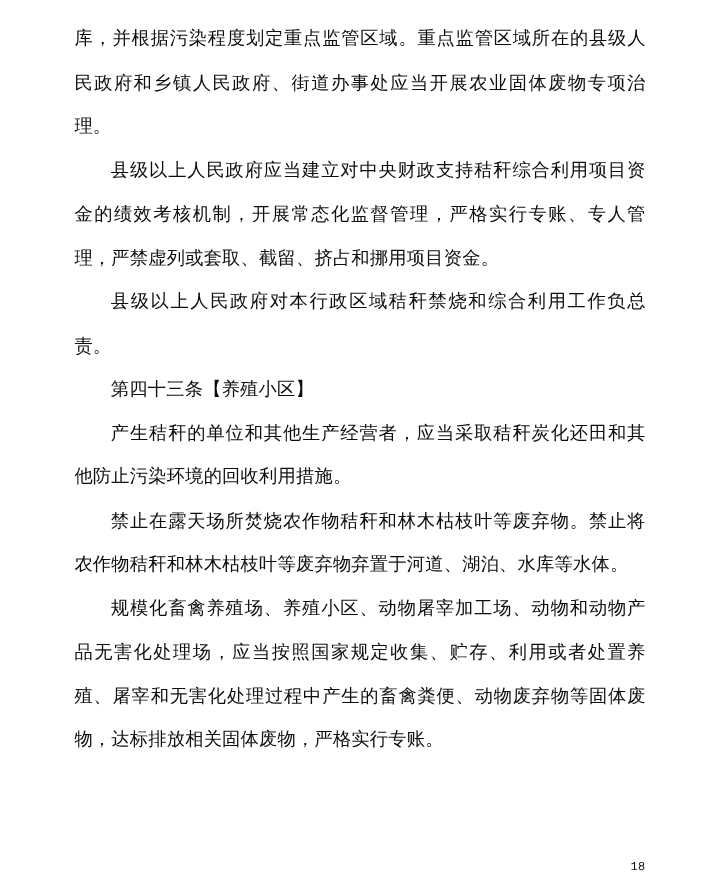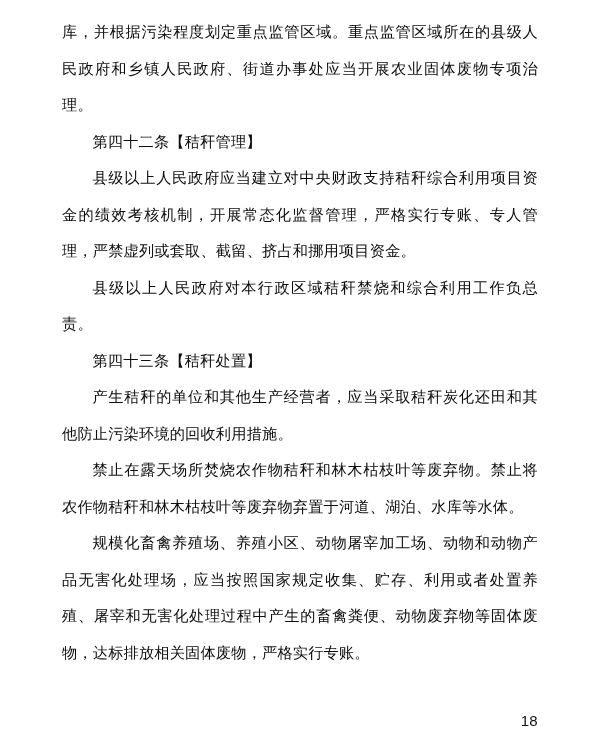--- a/index.html
+++ b/index.html
@@ -33,34 +33,33 @@
     margin: 0;
     text-indent: 0;
   }
   .para.indent {
     text-indent: 2em;
   }
   .page-number {
     position: absolute;
     right: 62px;
     bottom: 18px;
-    font-size: 15px;
-    font-family: Liberation Sans, sans-serif;
+    font-size: 10px;
+    font-family: Liberation Mono, monospace;
     color: #111111;
     letter-spacing: 0.3px;
   }
 </style>
 </head>
 <body>
 
 <div class="page">
   <div class="doc-body">
     <p class="para">库，并根据污染程度划定重点监管区域。重点监管区域所在的县级人民政府和乡镇人民政府、街道办事处应当开展农业固体废物专项治理。</p>
-    <p class="para indent">第四十二条【秸秆管理】</p>
     <p class="para indent">县级以上人民政府应当建立对中央财政支持秸秆综合利用项目资金的绩效考核机制，开展常态化监督管理，严格实行专账、专人管理，严禁虚列或套取、截留、挤占和挪用项目资金。</p>
     <p class="para indent">县级以上人民政府对本行政区域秸秆禁烧和综合利用工作负总责。</p>
-    <p class="para indent">第四十三条【秸秆处置】</p>
+    <p class="para indent">第四十三条【养殖小区】</p>
     <p class="para indent">产生秸秆的单位和其他生产经营者，应当采取秸秆炭化还田和其他防止污染环境的回收利用措施。</p>
     <p class="para indent">禁止在露天场所焚烧农作物秸秆和林木枯枝叶等废弃物。禁止将农作物秸秆和林木枯枝叶等废弃物弃置于河道、湖泊、水库等水体。</p>
     <p class="para indent">规模化畜禽养殖场、养殖小区、动物屠宰加工场、动物和动物产品无害化处理场，应当按照国家规定收集、贮存、利用或者处置养殖、屠宰和无害化处理过程中产生的畜禽粪便、动物废弃物等固体废物，达标排放相关固体废物，严格实行专账。</p>
   </div>
   <div class="page-number">18</div>
 </div>
 
 </body></html>

